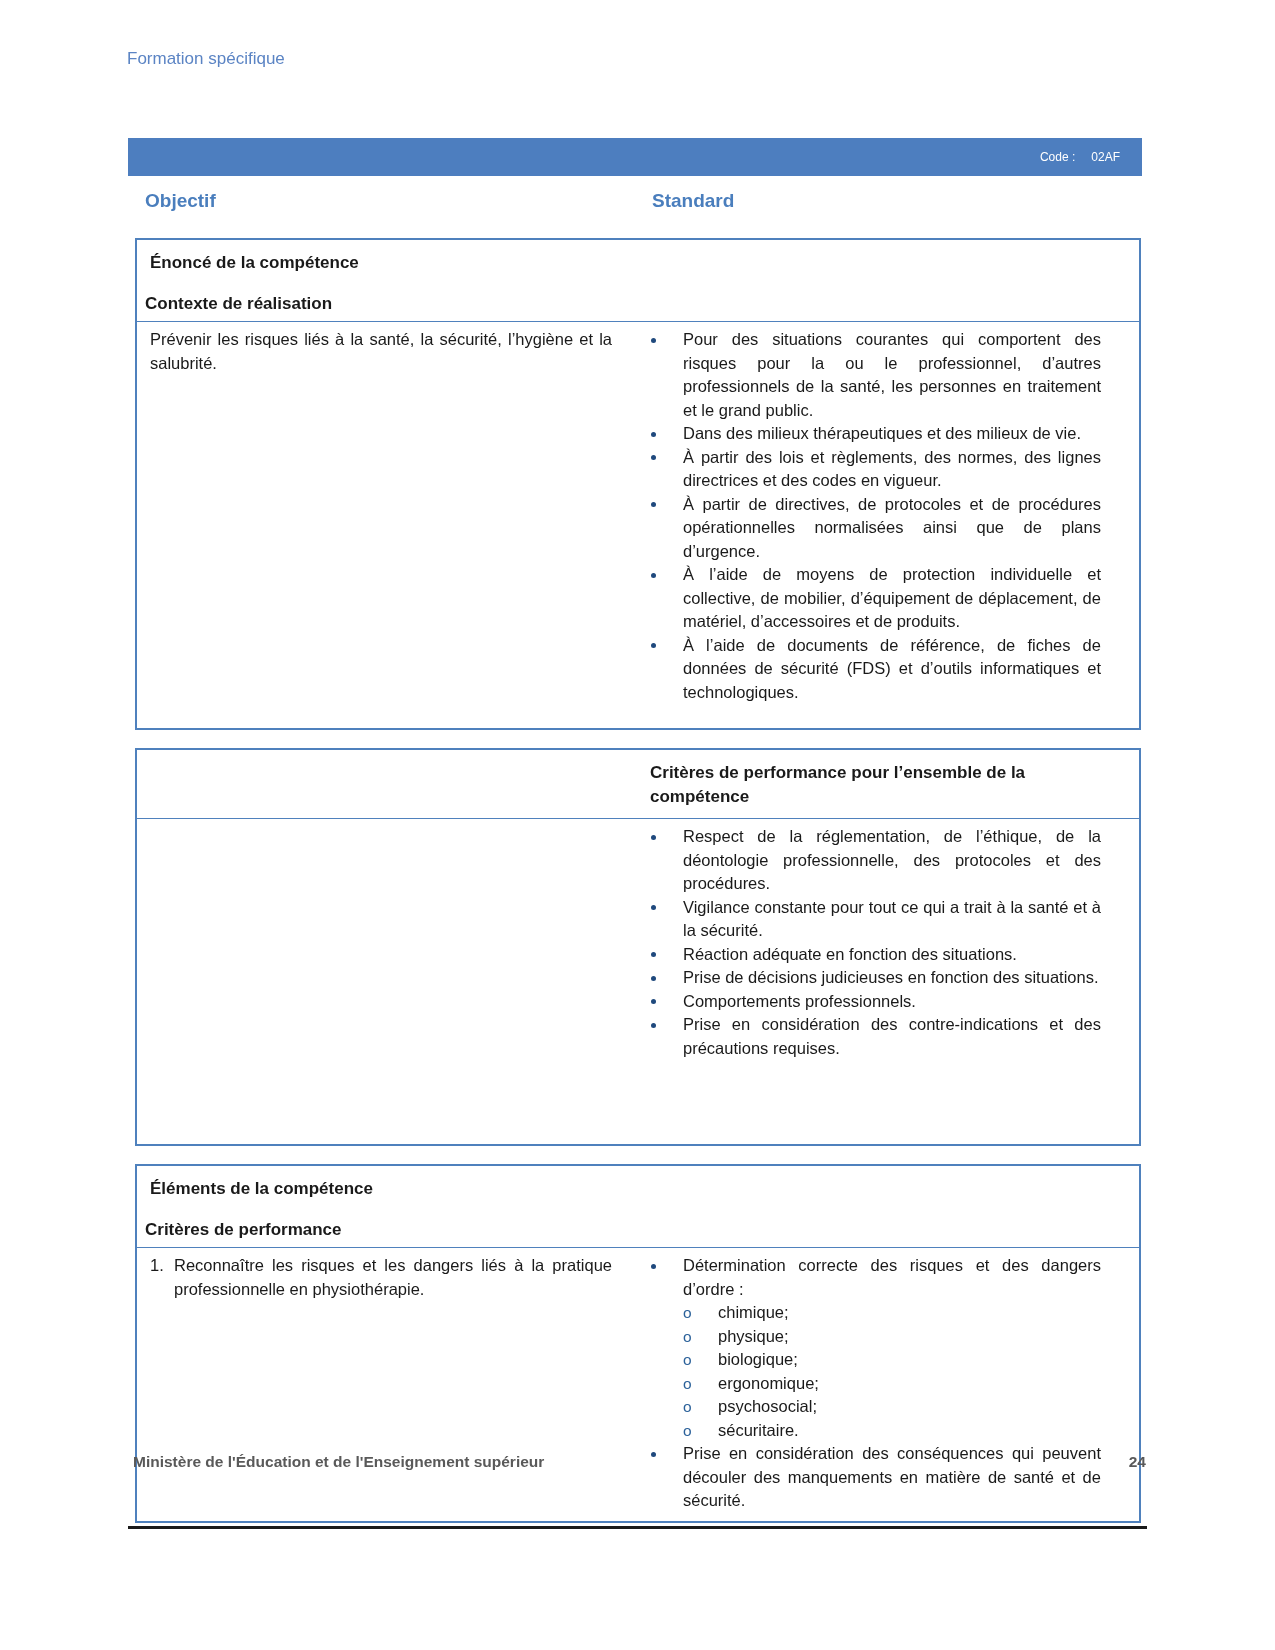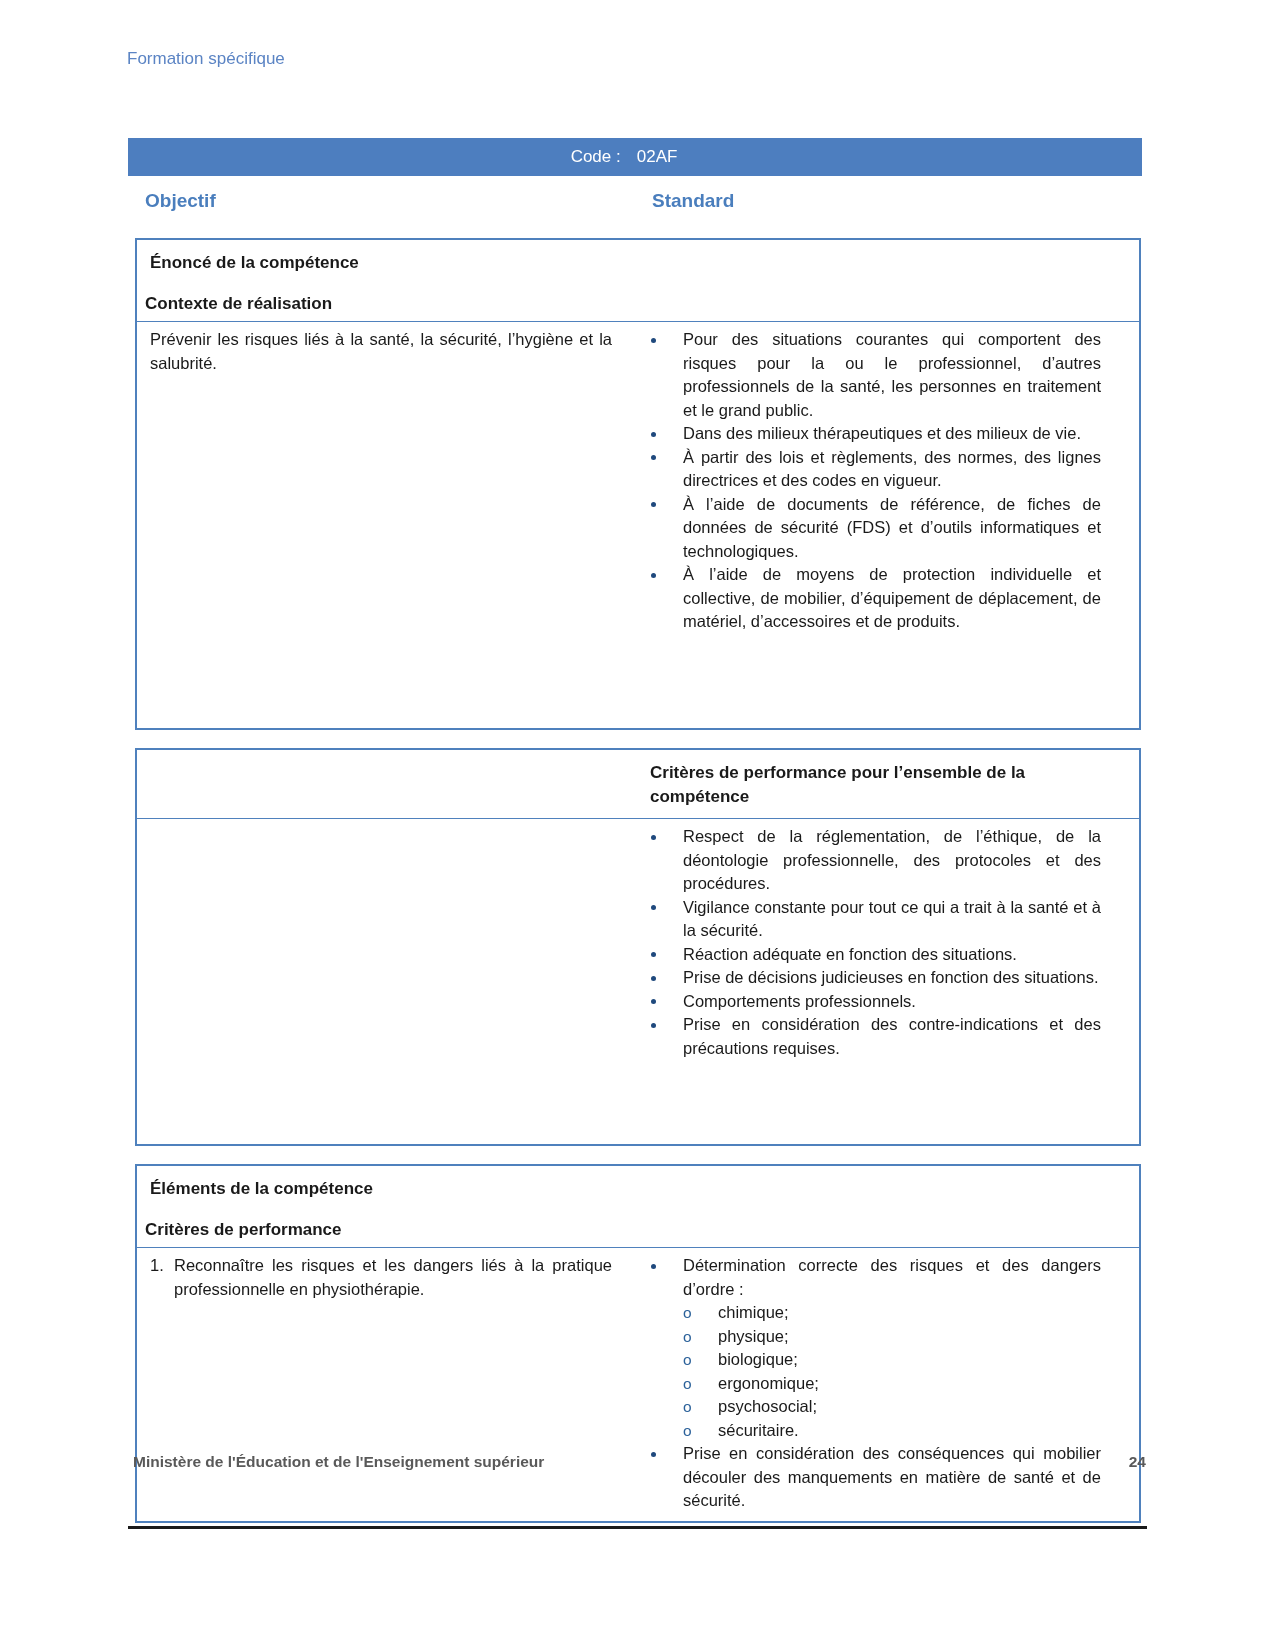--- a/index.html
+++ b/index.html
@@ -2,21 +2,21 @@
 <html><head>
 <meta charset="utf-8">
 <style>
   html,body{margin:0;padding:0;background:#ffffff;}
   body{width:1275px;height:1650px;font-family:"Liberation Sans",sans-serif;color:#1a1a1a;overflow:hidden;}
   .page{position:relative;width:1275px;height:1650px;background:#fff;}
 
   .section-label{position:absolute;left:127px;top:49px;font-size:17px;color:#5b84c4;}
 
   .code-banner{position:absolute;left:128px;top:138px;width:1014px;height:38px;background:#4d7ebf;
-    color:#ffffff;font-size:17px;display:flex;align-items:center;justify-content:center;
+    color:#ffffff;font-size:12px;display:flex;align-items:center;justify-content:flex-end;
     gap:16px;padding-right:22px;box-sizing:border-box;}
 
   .col-headers{position:absolute;left:128px;top:190px;width:1014px;height:26px;}
   .col-headers .h{position:absolute;top:0;font-size:19px;font-weight:bold;color:#4a7ebd;}
   .h-objectif{left:17px;}
   .h-standard{left:524px;}
 
   .doc-table{position:absolute;left:135px;width:1006px;border:2.5px solid #4f81bd;background:#fff;box-sizing:border-box;}
   .t1{top:238px;min-height:492px;}
   .t2{top:748px;min-height:398px;}
@@ -72,22 +72,23 @@
       <div class="th th-right">Contexte de réalisation</div>
     </div>
     <div class="tbody">
       <div class="td td-left">Prévenir les risques liés à la santé, la sécurité, l’hygiène et la salubrité.</div>
       <div class="td td-right">
         <ul class="bullets">
 
         <li class="li-bullet">Pour des situations courantes qui comportent des risques pour la ou le professionnel, d’autres professionnels de la santé, les personnes en traitement et le grand public.</li>
             <li class="li-bullet">Dans des milieux thérapeutiques et des milieux de vie.</li>
             <li class="li-bullet">À partir des lois et règlements, des normes, des lignes directrices et des codes en vigueur.</li>
+            <li class="li-bullet">À partir de directives, de protocoles et de procédures opérationnelles normalisées ainsi que de plans d’urgence.</li>
+            <li class="li-bullet">À l’aide de moyens de protection individuelle et collective, de mobilier, d’équipement de déplacement, de matériel, d’accessoires et de produits.</li>
             <li class="li-bullet">À l’aide de documents de référence, de fiches de données de sécurité (FDS) et d’outils informatiques et technologiques.</li>
-            <li class="li-bullet">À l’aide de moyens de protection individuelle et collective, de mobilier, d’équipement de déplacement, de matériel, d’accessoires et de produits.</li>
           </ul>
       </div>
     </div>
   </div>
 
   <div class="doc-table t2">
     <div class="thead">
       <div class="th th-left"></div>
       <div class="th th-right">Critères de performance pour l’ensemble de la compétence</div>
     </div>
@@ -122,21 +123,21 @@
       <div class="td td-right">
         <ul class="bullets">
 
         <li class="li-bullet">Détermination correcte des risques et des dangers d’ordre :</li>
             <li class="li-sub">chimique;</li>
             <li class="li-sub">physique;</li>
             <li class="li-sub">biologique;</li>
             <li class="li-sub">ergonomique;</li>
             <li class="li-sub">psychosocial;</li>
             <li class="li-sub">sécuritaire.</li>
-            <li class="li-bullet">Prise en considération des conséquences qui mobilier découler des manquements en matière de santé et de sécurité.</li>
+            <li class="li-bullet">Prise en considération des conséquences qui peuvent découler des manquements en matière de santé et de sécurité.</li>
           </ul>
       </div>
     </div>
   </div>
 
   <div class="footer-line"></div>
   <div class="footer-row">
     <span>Ministère de l'Éducation et de l'Enseignement supérieur</span>
     <span>24</span>
   </div>

